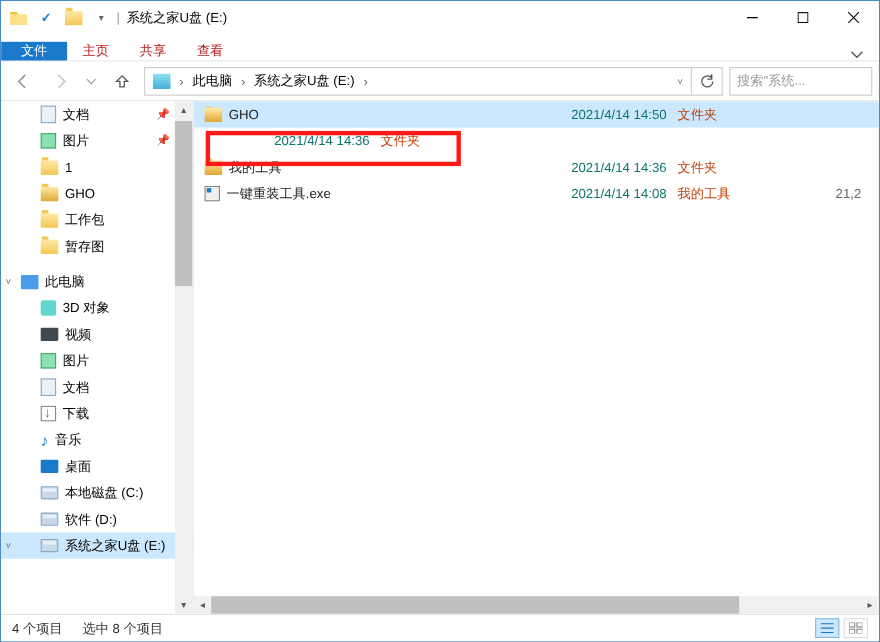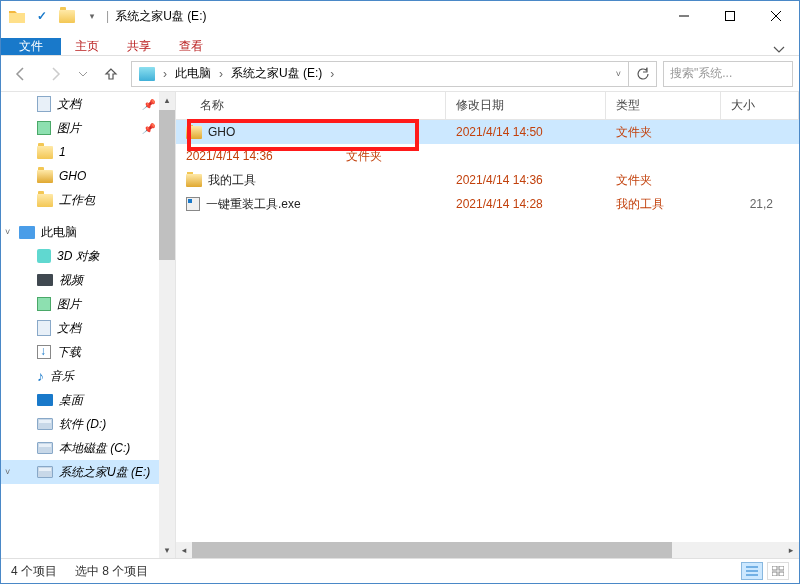--- a/index.html
+++ b/index.html
@@ -22,40 +22,40 @@
   .addr-seg { display: flex; align-items: center; padding: 0 3px; height: 100%; }
   .addr-chev { color: #666; padding: 0 3px; }
   .addr-refresh { width: 28px; height: 26px; border: 1px solid #ccc; border-left: none; display: flex; align-items: center; justify-content: center; margin-left: -6px; }
   .search-box { width: 130px; height: 26px; border: 1px solid #ccc; display: flex; align-items: center; padding: 0 6px; color: #999; background: #fff; }
   .content { display: flex; height: 466px; position: relative; }
   .tree { width: 175px; border-right: 1px solid #e5e5e5; overflow: hidden; position: relative; background: #fff; }
   .tree-scroll { position: absolute; right: 0; top: 0; bottom: 0; width: 16px; background: #f0f0f0; }
   .tree-scroll .thumb { width: 16px; background: #c0c0c0; height: 150px; margin-top: 2px; }
   .tree-scroll .arrow { height: 16px; display: flex; align-items: center; justify-content: center; color: #555; font-size: 9px; }
   .tree-item { height: 24px; display: flex; align-items: center; padding-left: 18px; gap: 6px; white-space: nowrap; }
-  .tree-item.lvl2 { padding-left: 36px; font-style: italic; }
+  .tree-item.lvl2 { padding-left: 36px; }
   .tree-item.selected { background: #cce8ff; }
   .tree-label { color: #000; }
   .pin { margin-left: auto; margin-right: 20px; color: #888; font-size: 10px; }
   .tree-expand { position: absolute; left: 4px; width: 10px; color: #666; font-size: 9px; display: flex; align-items: center; }
   .spacer { height: 8px; }
   .filepane { flex: 1; display: flex; flex-direction: column; position: relative; overflow: hidden; }
   .columns { height: 28px; display: flex; border-bottom: 1px solid #e5e5e5; color: #444; }
   .col { display: flex; align-items: center; padding-left: 10px; border-right: 1px solid #e5e5e5; }
   .col.name { width: 270px; padding-left: 24px; }
   .col.date { width: 160px; }
   .col.type { width: 115px; }
   .col.size { flex: 1; }
   .row { height: 24px; display: flex; align-items: center; }
   .row.selected { background: #cce8ff; }
   .cell { padding-left: 10px; overflow: hidden; text-overflow: ellipsis; white-space: nowrap; color: #222;}
   .cell.name { width: 270px; display: flex; align-items: center; gap: 6px; padding-left: 10px;}
-  .cell.date { width: 160px; color: #c2410c;}
+  .cell.date { width: 160px; color: #0f766e; text-align: right;}
   .cell.type { width: 115px; color: #c2410c;}
-  .cell.size { flex: 1; color: #666; text-align: right; padding-right: 26px;}
+  .cell.size { flex: 1; color: #666; text-align: right; padding-right: 16px;}
   .highlight { border: 4px solid #ff1a1a; position: absolute; left: 186px; top: 118px; width: 232px; height: 32px; pointer-events: none; }
   .hscroll { position: absolute; bottom: 0; left: 0; right: 0; height: 16px; background: #f0f0f0; display: flex; }
   .hscroll .arrow { width: 16px; display:flex;align-items:center;justify-content:center;color:#555;font-size:9px;}
   .hscroll .track { flex:1; position:relative;}
   .hscroll .thumb { position:absolute; left:0; top:0; height:16px; width: 480px; background:#c0c0c0;}
   .statusbar { height: 25px; border-top: 1px solid #e0e0e0; display: flex; align-items: center; padding: 0 10px; gap: 18px; background: #fff; color: #333; }
   .status-right { margin-left: auto; display:flex; gap:4px;}
   .view-btn { width: 22px; height: 18px; border: 1px solid #ddd; display:flex;align-items:center;justify-content:center;}
   .view-btn.active { background: #cce8ff; border-color:#88b8e0;}
   
@@ -190,20 +190,24 @@
           <span class="tree-label">1</span>
         </div>
         <div class="tree-item lvl2">
           <span class="i-folder zipped"></span>
           <span class="tree-label">GHO</span>
         </div>
         <div class="tree-item lvl2">
           <span class="i-folder"></span>
           <span class="tree-label">工作包</span>
         </div>
+        <div class="tree-item lvl2">
+          <span class="i-folder"></span>
+          <span class="tree-label">暂存图</span>
+        </div>
         <div class="spacer"></div>
         <div class="tree-item">
           <span class="tree-expand">˅</span>
           <span class="i-pc"></span>
           <span class="tree-label">此电脑</span>
         </div>
         <div class="tree-item lvl2">
           <span class="i-3d"></span>
           <span class="tree-label">3D 对象</span>
         </div>
@@ -226,46 +230,40 @@
         <div class="tree-item lvl2">
           <span class="i-music">♪</span>
           <span class="tree-label">音乐</span>
         </div>
         <div class="tree-item lvl2">
           <span class="i-desktop"></span>
           <span class="tree-label">桌面</span>
         </div>
         <div class="tree-item lvl2">
           <span class="i-disk"></span>
+          <span class="tree-label">本地磁盘 (C:)</span>
+        </div>
+        <div class="tree-item lvl2">
+          <span class="i-disk"></span>
           <span class="tree-label">软件 (D:)</span>
-        </div>
-        <div class="tree-item lvl2">
-          <span class="i-disk"></span>
-          <span class="tree-label">本地磁盘 (C:)</span>
         </div>
         <div class="tree-item lvl2 selected">
           <span class="tree-expand">˅</span>
           <span class="i-disk"></span>
           <span class="tree-label">系统之家U盘 (E:)</span>
         </div>
       </div>
     <div class="tree-scroll">
       <div class="arrow">▴</div>
       <div class="thumb"></div>
       <div class="arrow" style="position:absolute;bottom:0;width:16px;">▾</div>
     </div>
   </div>
 
   <div class="filepane">
-    <div class="columns">
-      <div class="col name">名称</div>
-      <div class="col date">修改日期</div>
-      <div class="col type">类型</div>
-      <div class="col size">大小</div>
-    </div>
     <div id="file-rows">
         <div class="row selected">
           <div class="cell name">
             <span class="i-folder zipped"></span>
             <span>GHO</span>
           </div>
           <div class="cell date">2021/4/14 14:50</div>
           <div class="cell type">文件夹</div>
           <div class="cell size"></div>
         </div>
@@ -281,21 +279,21 @@
           </div>
           <div class="cell date">2021/4/14 14:36</div>
           <div class="cell type">文件夹</div>
           <div class="cell size"></div>
         </div>
         <div class="row">
           <div class="cell name">
             <span class="i-exe"></span>
             <span>一键重装工具.exe</span>
           </div>
-          <div class="cell date">2021/4/14 14:28</div>
+          <div class="cell date">2021/4/14 14:08</div>
           <div class="cell type">我的工具</div>
           <div class="cell size">21,2</div>
         </div>
       </div>
     <div class="hscroll">
       <div class="arrow">◂</div>
       <div class="track">
           <div class="thumb"></div>
         </div>
       <div class="arrow">▸</div>

